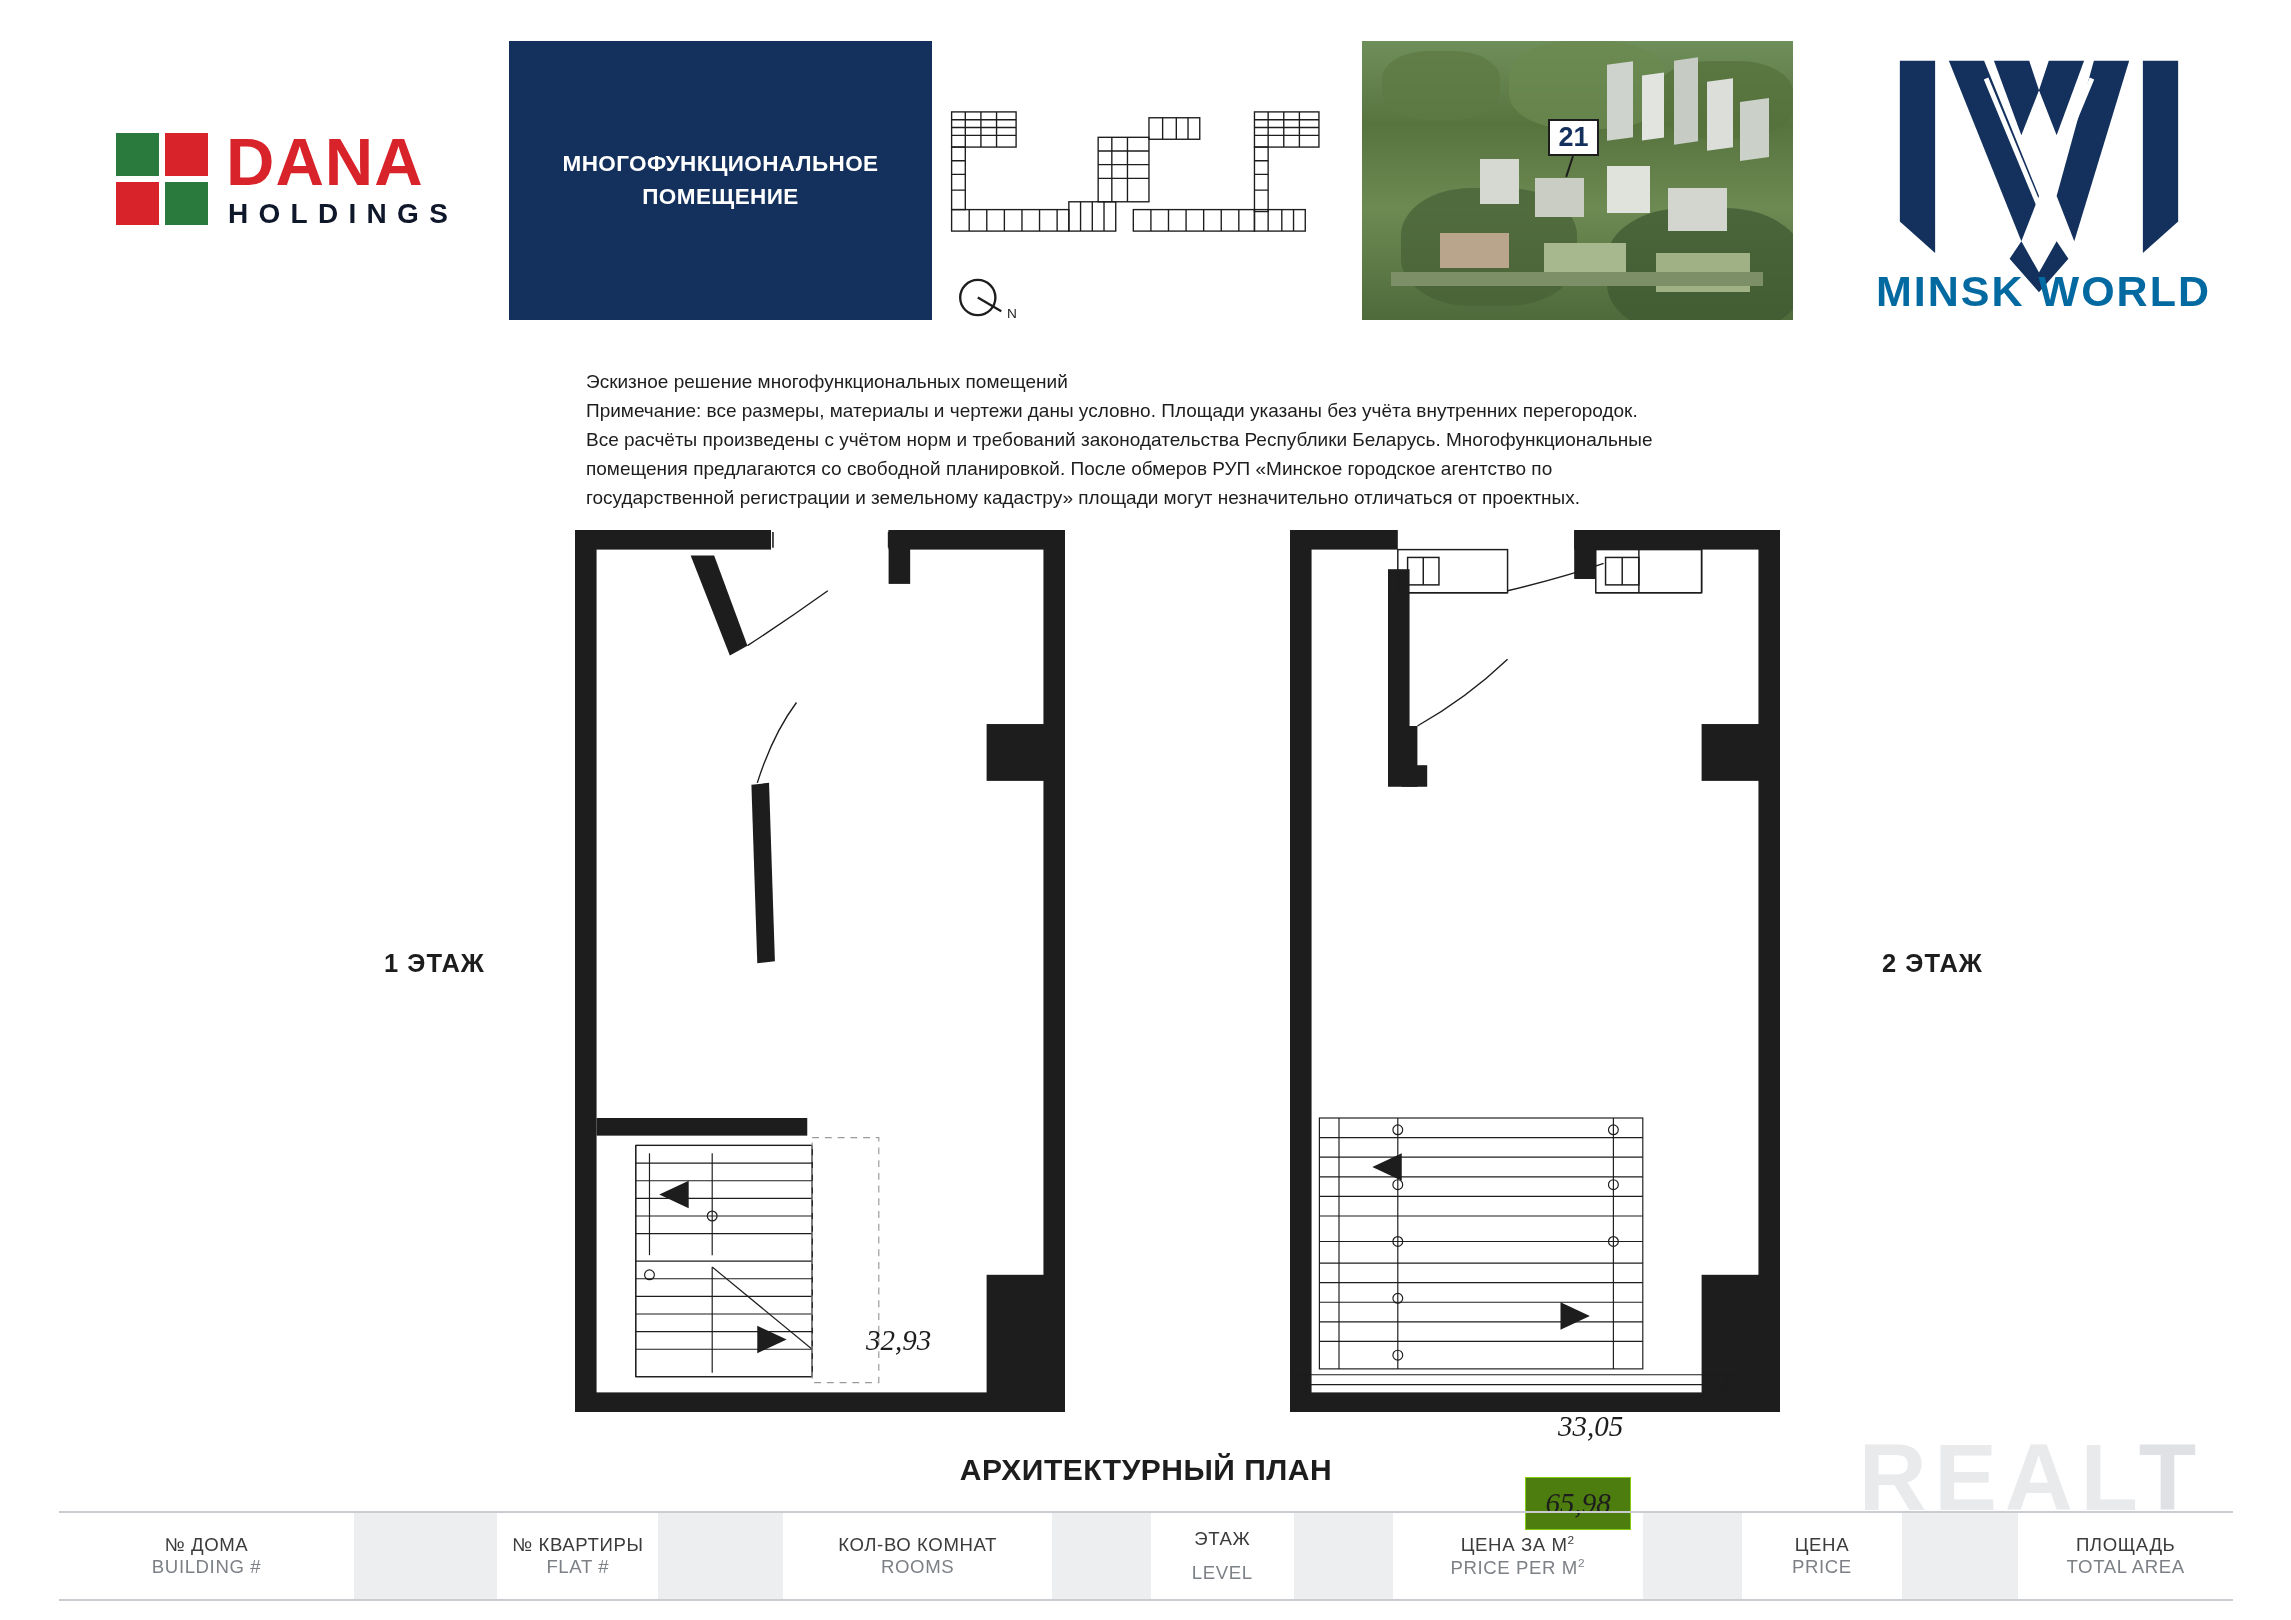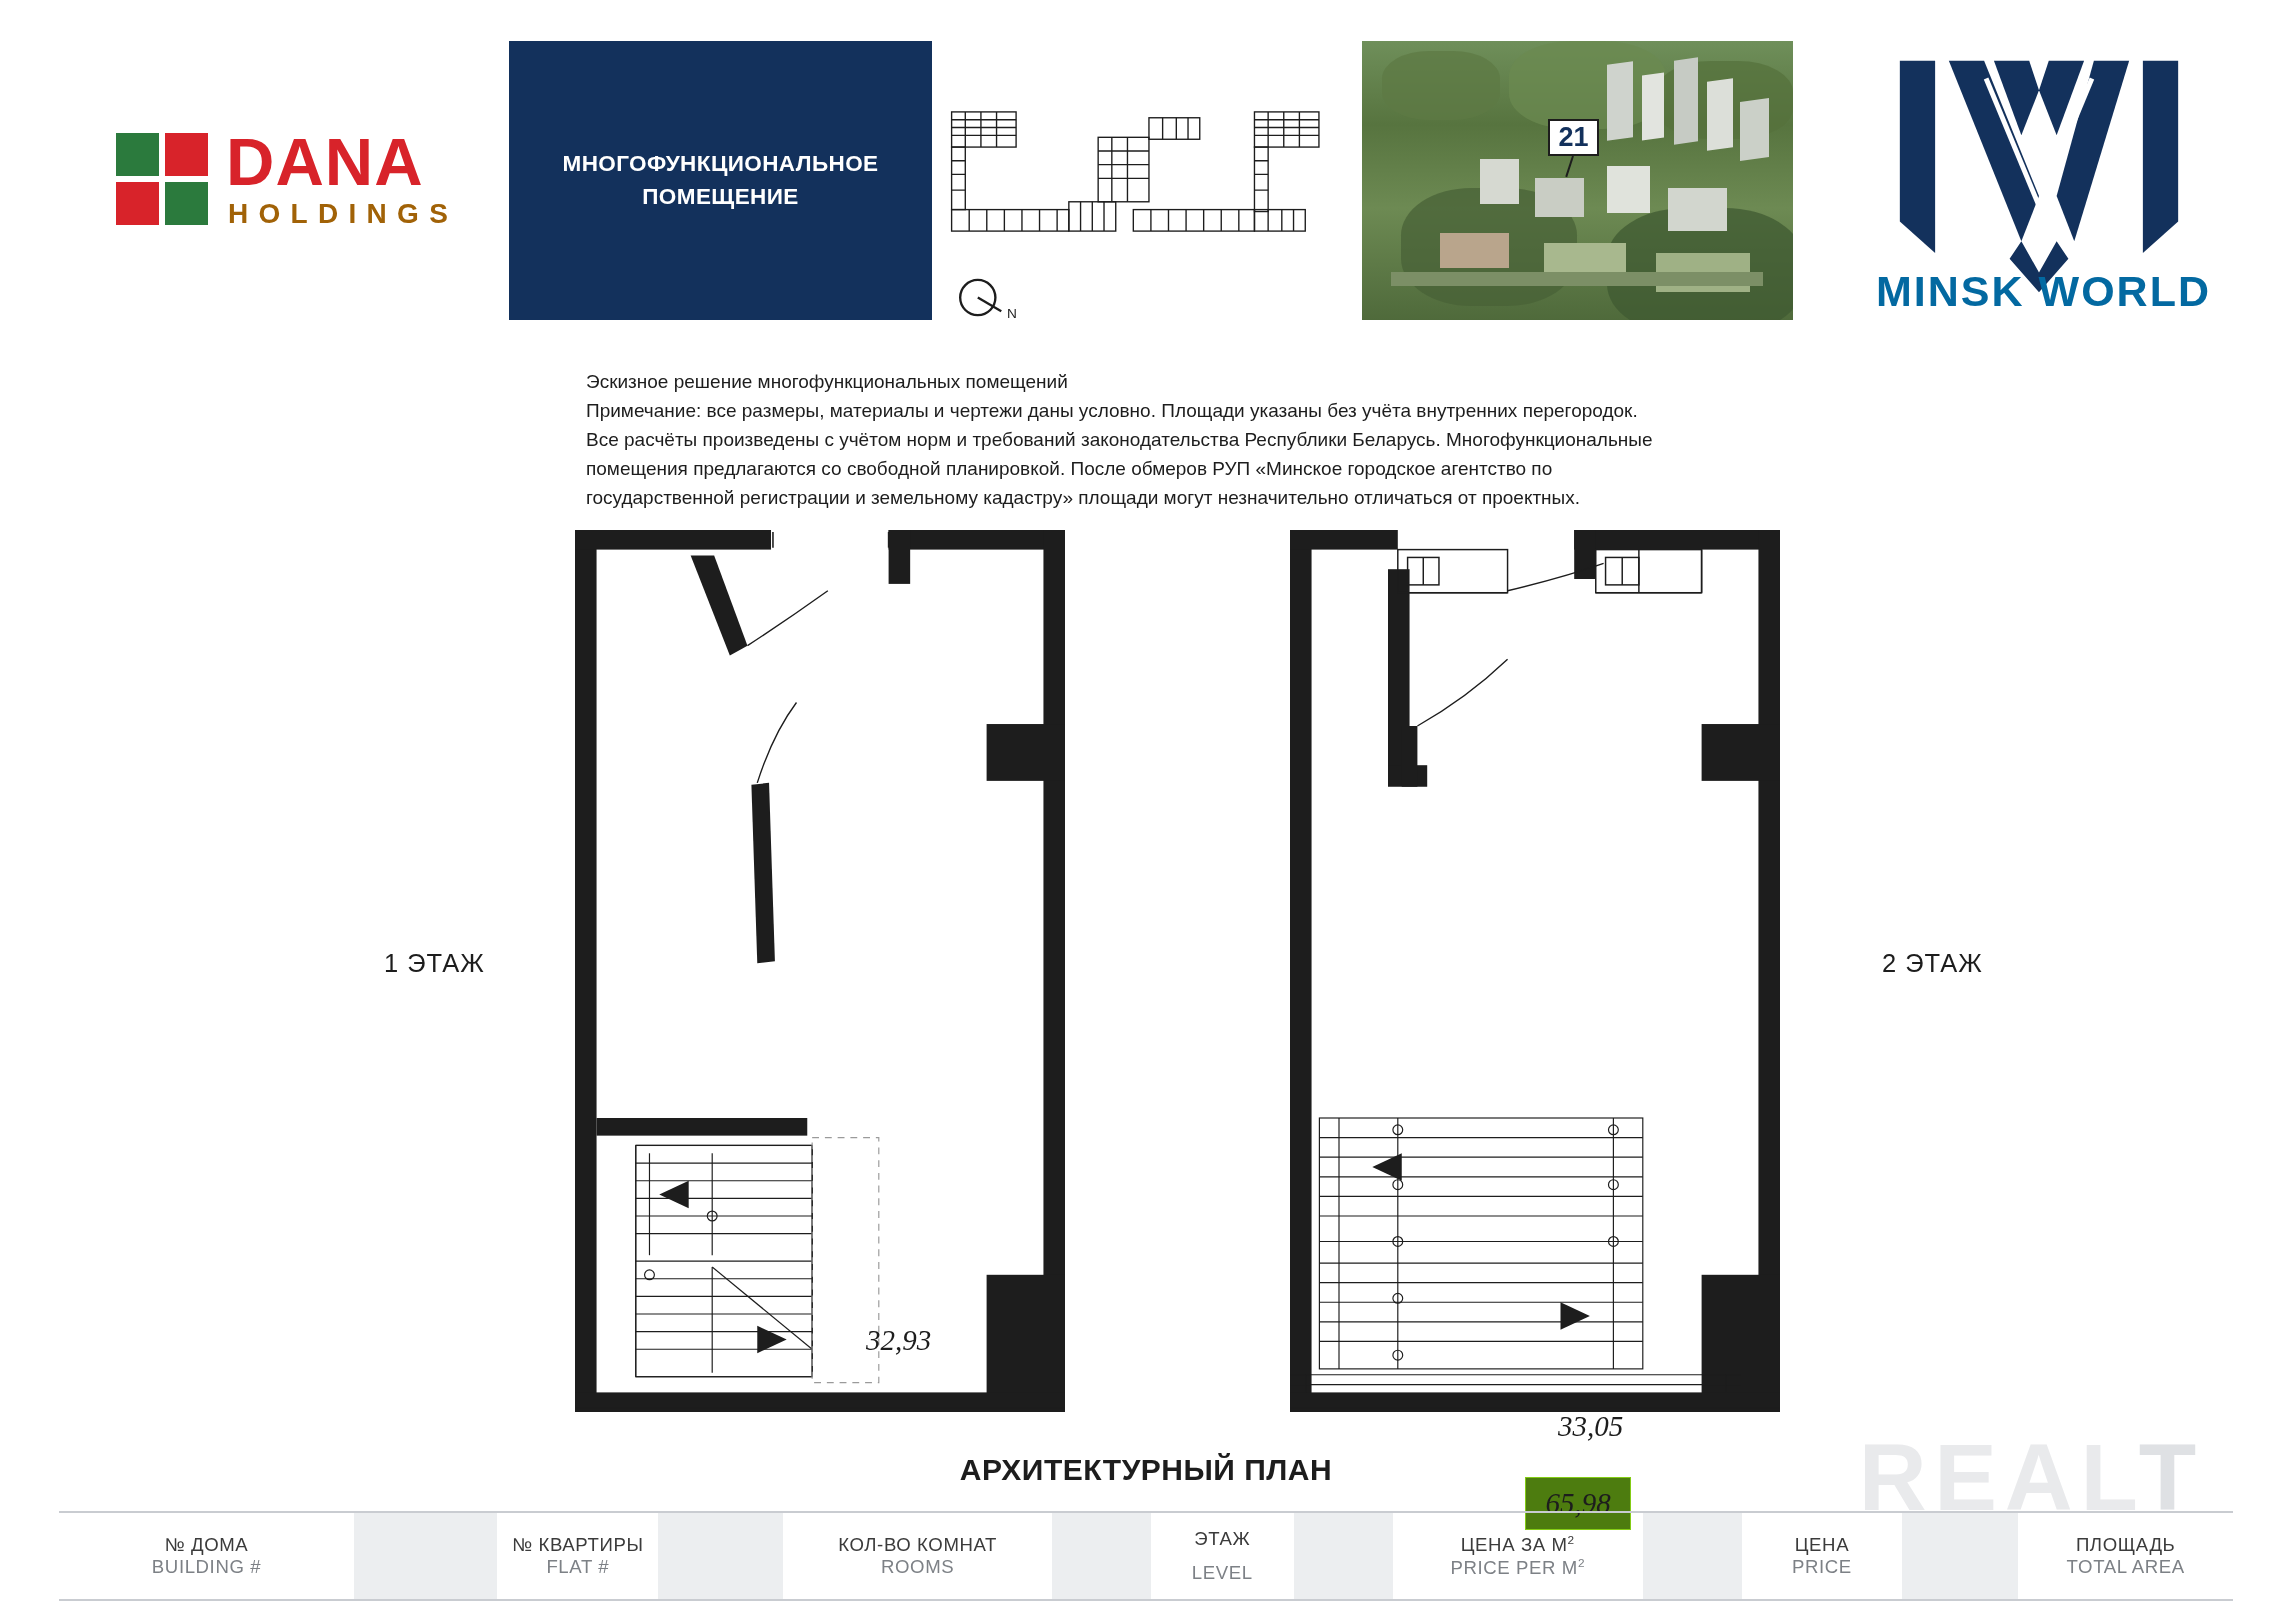--- a/index.html
+++ b/index.html
@@ -21,21 +21,21 @@
   .header { position:absolute; left:0; top:0; width:2292px; height:343px; }
 
   .dana-logo { position:absolute; left:116px; top:127px; width:363px; height:108px; }
   .dana-squares { position:absolute; left:0; top:5.9px; width:94px; height:94px; }
   .dana-squares i { position:absolute; width:43px; height:43px; display:block; }
   .sq-tl { left:0; top:0; background:#2b7a3d; }
   .sq-tr { left:49px; top:0; background:#d8232a; }
   .sq-bl { left:0; top:49px; background:#d8232a; }
   .sq-br { left:49px; top:49px; background:#2b7a3d; }
   .dana-word { position:absolute; left:110px; top:-3.9px; font-size:67px; font-weight:bold; color:#d8232a; letter-spacing:1px; font-family:"Liberation Sans", sans-serif; }
-  .dana-sub { position:absolute; left:112px; top:71px; font-size:28px; font-weight:bold; color:#a16207; letter-spacing:10.3px; }
+  .dana-sub { position:absolute; left:112px; top:71px; font-size:28px; font-weight:bold; color:#0f172a; letter-spacing:10.3px; }
 
   .title-box {
     position:absolute; left:509px; top:41px; width:423px; height:279px;
     background:#13315c; color:#ffffff;
     display:flex; align-items:center; justify-content:center; text-align:center;
   }
   .title-box span { font-size:22.5px; font-weight:bold; line-height:1.45; letter-spacing:0.4px; }
 
   .mini-plan { position:absolute; left:941px; top:108px; width:412px; height:127px; }
   .compass { position:absolute; left:956px; top:276px; width:69px; height:45px; }
@@ -57,21 +57,21 @@
   .mw-text { position:absolute; left:1818px; top:267px; width:451px; text-align:center; font-size:43px; font-weight:bold; color:#0369a1; letter-spacing:2px; }
 
   
   .note {
     position:absolute; left:586px; top:368px; width:1304px;
     font-size:19px; line-height:1.52; color:#1d1d1d;
   }
   .note div { white-space:nowrap; }
 
   
-  .floor-label { position:absolute; font-size:25.5px; font-weight:normal; letter-spacing:1px; }
+  .floor-label { position:absolute; font-size:25.5px; font-weight:bold; letter-spacing:1px; }
   .floor-1 { left:384px; top:949px; }
   .floor-2 { left:1882px; top:949px; }
 
   
   .plans { position:absolute; left:0; top:518px; width:1964px; height:912px; }
 
   .areaval { position:absolute; font-family:"Liberation Serif", serif; font-style:italic; font-size:29px; color:#1d1d1d; }
   .a1 { left:866px; top:806px; }
   .a2 { left:1558px; top:892px; }
   .a-total {

